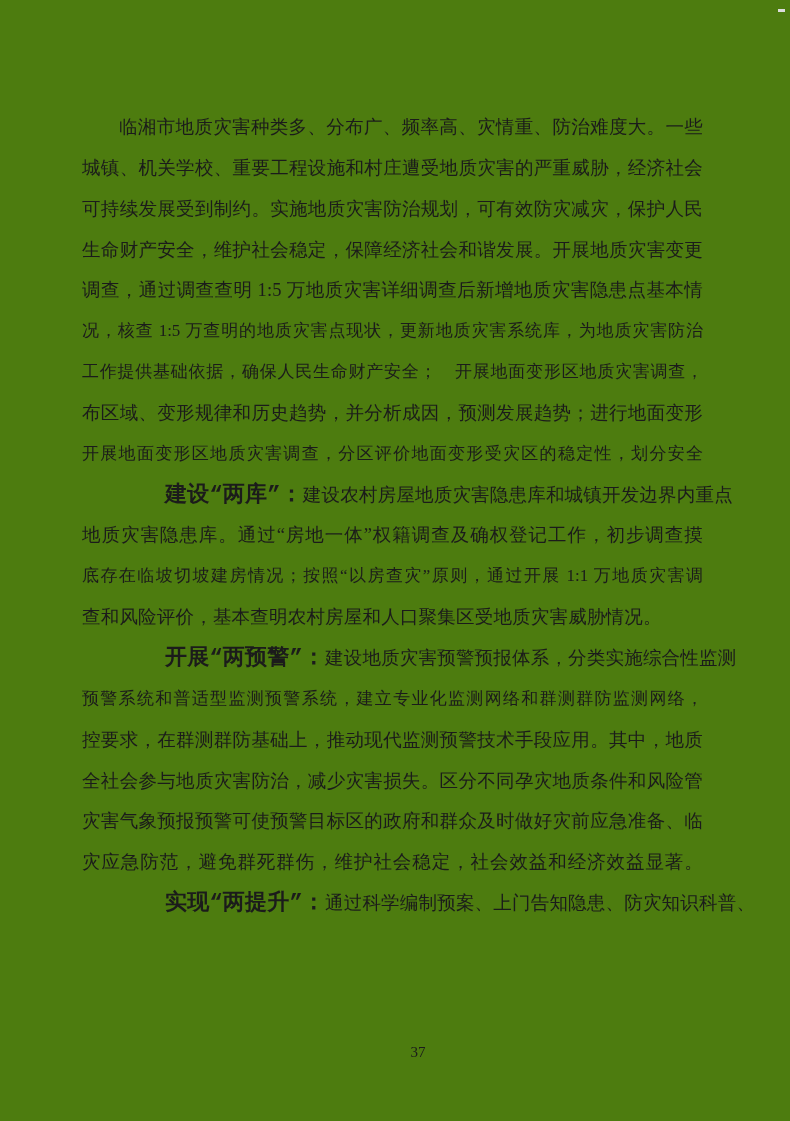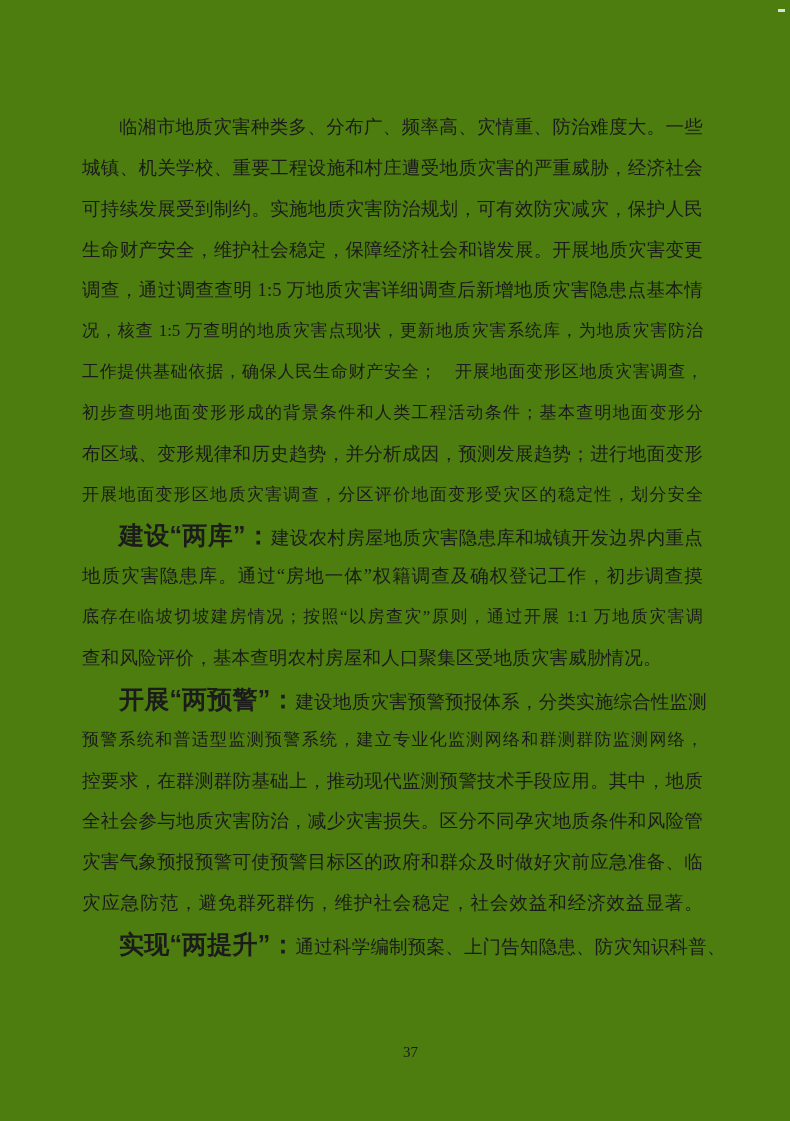--- a/index.html
+++ b/index.html
@@ -41,30 +41,31 @@
 
   .line.indent { text-indent: 37px; }
 
   .line.tight {
     font-size: 17px;
     letter-spacing: 0px;
   }
 
   .lead {
     font-weight: bold;
-    font-family: Liberation Sans, sans-serif;
-    font-size: 25px;
+    font-family: Liberation Mono, monospace;
+    font-size: 22px;
+    margin-left: 46px;
   }
 
   .pageno {
     position: absolute;
     top: 1044px;
     left: 403px;
     width: 30px;
-    text-align: left;
+    text-align: center;
     font-size: 15px;
     color: #1b1b1b;
   }
 
   .scan-artifact {
     position: absolute;
     top: 9px;
     right: 5px;
     width: 7px;
     height: 3px;
@@ -77,21 +78,20 @@
 <div class="page">
   <div class="scan-artifact"></div>
   <div class="textblock" id="textblock">
       <div class="line indent"><span>临湘市地质灾害种类多、分布广、频率高、灾情重、防治难度大。一些</span></div>
       <div class="line"><span>城镇、机关学校、重要工程设施和村庄遭受地质灾害的严重威胁，经济社会</span></div>
       <div class="line"><span>可持续发展受到制约。实施地质灾害防治规划，可有效防灾减灾，保护人民</span></div>
       <div class="line"><span>生命财产安全，维护社会稳定，保障经济社会和谐发展。开展地质灾害变更</span></div>
       <div class="line"><span>调查，通过调查查明 1:5 万地质灾害详细调查后新增地质灾害隐患点基本情</span></div>
       <div class="line tight"><span>况，核查 1:5 万查明的地质灾害点现状，更新地质灾害系统库，为地质灾害防治</span></div>
       <div class="line tight"><span>工作提供基础依据，确保人民生命财产安全；　开展地面变形区地质灾害调查，</span></div>
-      <div class="line tight"><span>初步查明地面变形形成的背景条件和人类工程活动条件；基本查明地面变形分</span></div>
       <div class="line"><span>布区域、变形规律和历史趋势，并分析成因，预测发展趋势；进行地面变形</span></div>
       <div class="line tight"><span>开展地面变形区地质灾害调查，分区评价地面变形受灾区的稳定性，划分安全</span></div>
       <div class="line indent"><span class="lead">建设“两库”：</span><span>建设农村房屋地质灾害隐患库和城镇开发边界内重点</span></div>
       <div class="line"><span>地质灾害隐患库。通过“房地一体”权籍调查及确权登记工作，初步调查摸</span></div>
       <div class="line tight"><span>底存在临坡切坡建房情况；按照“以房查灾”原则，通过开展 1:1 万地质灾害调</span></div>
       <div class="line left"><span>查和风险评价，基本查明农村房屋和人口聚集区受地质灾害威胁情况。</span></div>
       <div class="line indent"><span class="lead">开展“两预警”：</span><span>建设地质灾害预警预报体系，分类实施综合性监测</span></div>
       <div class="line tight"><span>预警系统和普适型监测预警系统，建立专业化监测网络和群测群防监测网络，</span></div>
       <div class="line"><span>控要求，在群测群防基础上，推动现代监测预警技术手段应用。其中，地质</span></div>
       <div class="line"><span>全社会参与地质灾害防治，减少灾害损失。区分不同孕灾地质条件和风险管</span></div>

